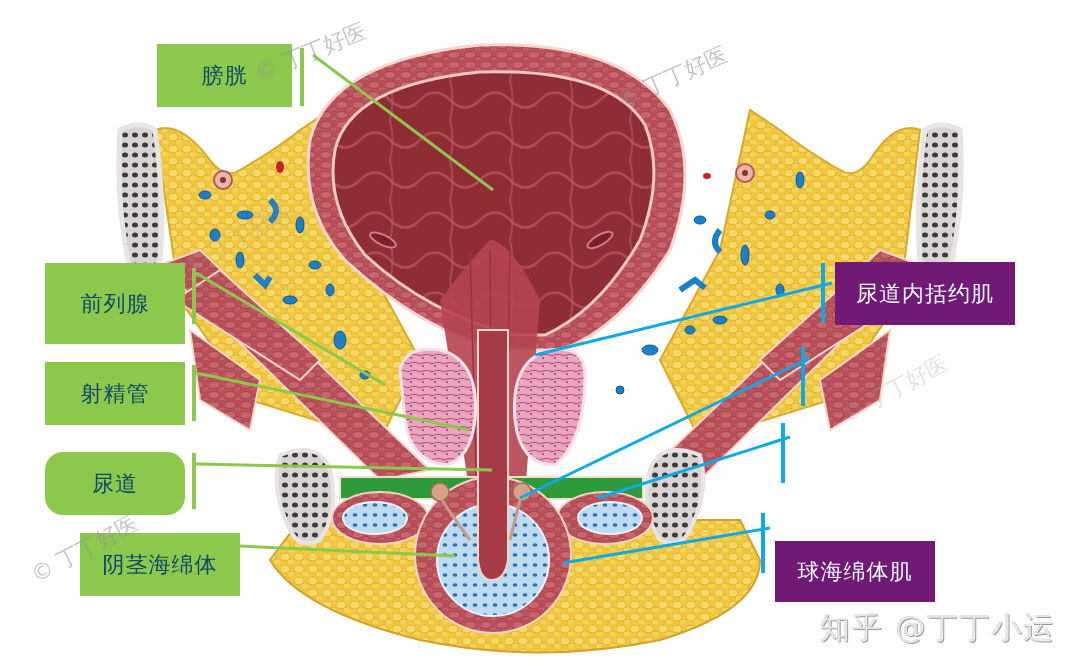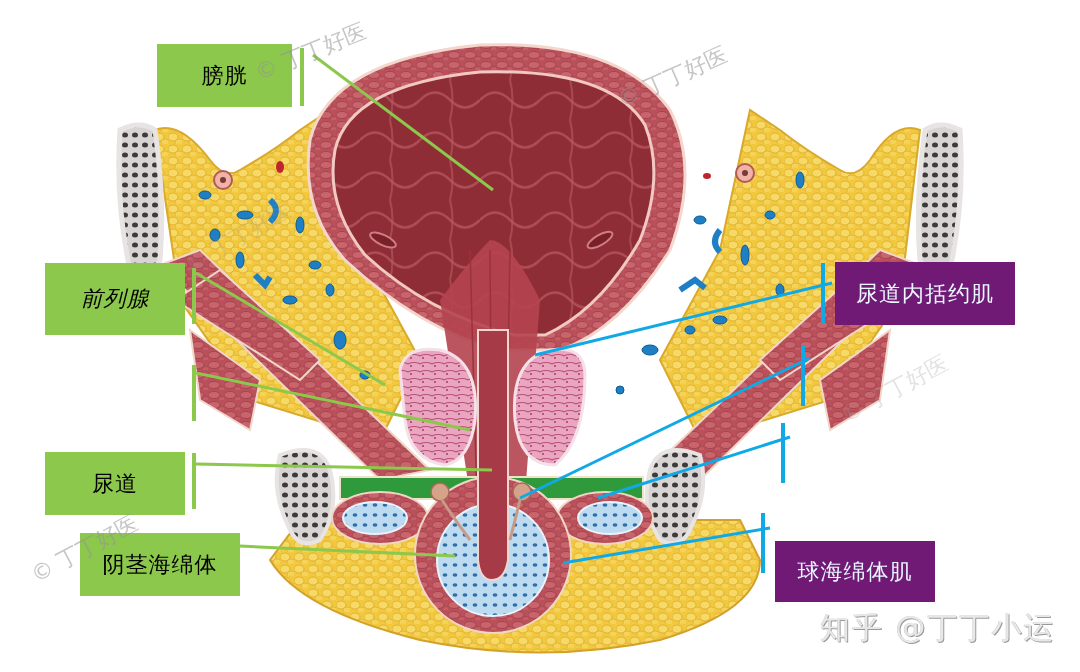--- a/index.html
+++ b/index.html
@@ -1,21 +1,21 @@
 <!DOCTYPE html>
 <html><head>
 <meta charset="utf-8">
 <style>
   html, body { margin:0; padding:0; background:#ffffff; }
   body { width:1080px; height:672px; position:relative; overflow:hidden;
          font-family: "DejaVu Sans", "Liberation Sans", sans-serif; }
   #stage { position:absolute; left:0; top:0; width:1080px; height:672px; }
   .label {
     position:absolute; display:flex; align-items:center; justify-content:center;
-    color:#000000; font-size:22px; letter-spacing:1px; box-sizing:border-box;
+    color:#0c4a6e; font-size:22px; letter-spacing:1px; box-sizing:border-box;
   }
   .label.green { background:#8cc84b; }
   .label.blue  { background:#701a75; color:#eaf7ff; }
   .tick { position:absolute; width:4px; }
   .tick.green { background:#8cc84b; }
   .tick.blue  { background:#10a9e6; }
   .watermark {
     position:absolute; color:rgba(150,150,150,0.55); font-size:22px;
     transform-origin:left bottom; white-space:nowrap;
   }
@@ -157,26 +157,27 @@
       <line x1="832" y1="283" x2="535" y2="355"></line>
       <line x1="810" y1="358" x2="520" y2="498"></line>
       <line x1="790" y1="437" x2="598" y2="498"></line>
       <line x1="770" y1="528" x2="563" y2="563"></line>
     </g>
   </svg>
 
   <div class="label green" style="left:157px;top:44px;width:135px;height:63px;">膀胱</div>
   <div class="tick green" style="left:300px;top:48px;height:58px;"></div>
 
-  <div class="label green" style="left:45px;top:263px;width:140px;height:72px;font-style:italic;">前列腺</div>
+  <div class="label green" style="left:45px;top:263px;width:140px;height:81px;">前列腺</div>
   <div class="tick green" style="left:192px;top:268px;height:56px;"></div>
 
+  <div class="label green" style="left:45px;top:362px;width:140px;height:63px;">射精管</div>
   <div class="tick green" style="left:192px;top:365px;height:56px;"></div>
 
-  <div class="label green" style="left:45px;top:452px;width:140px;height:63px;">尿道</div>
+  <div class="label green" style="left:45px;top:452px;width:140px;height:63px;border-radius:18px;">尿道</div>
   <div class="tick green" style="left:192px;top:453px;height:56px;"></div>
 
   <div class="label green" style="left:63px;top:533px;width:160px;height:63px;margin-left:17px;">阴茎海绵体</div>
   <div class="tick green" style="left:234px;top:535px;height:57px;"></div>
 
   <div class="tick blue" style="left:821px;top:263px;height:60px;"></div>
   <div class="label blue" style="left:835px;top:262px;width:180px;height:63px;">尿道内括约肌</div>
 
   <div class="tick blue" style="left:801px;top:346px;height:60px;"></div>
 

